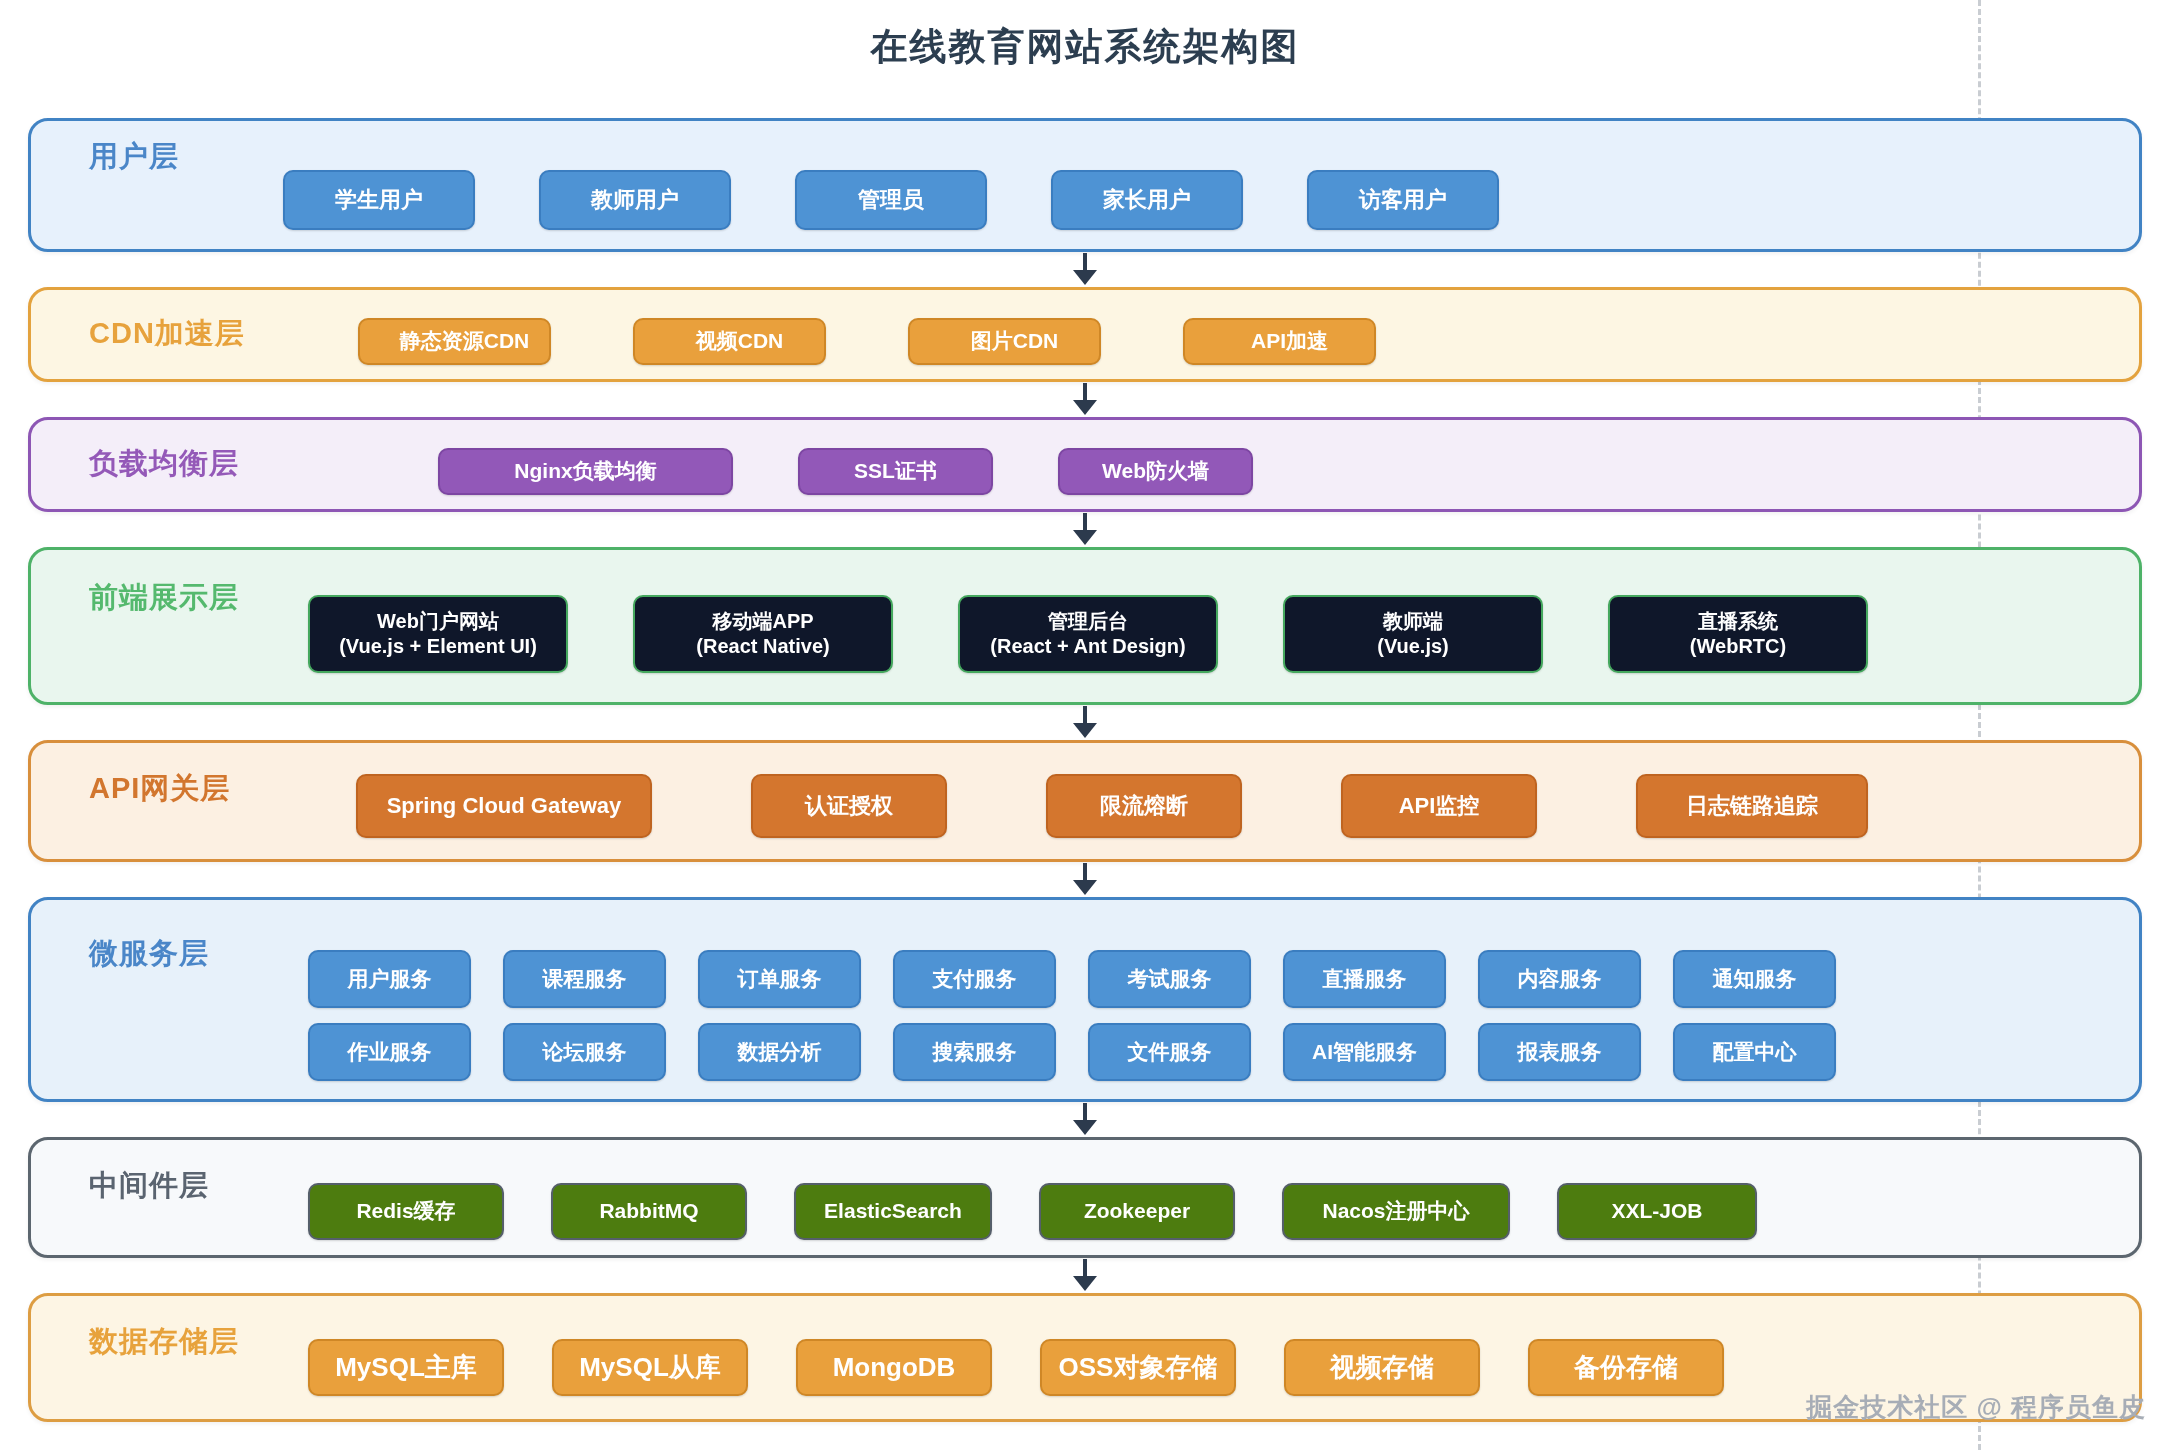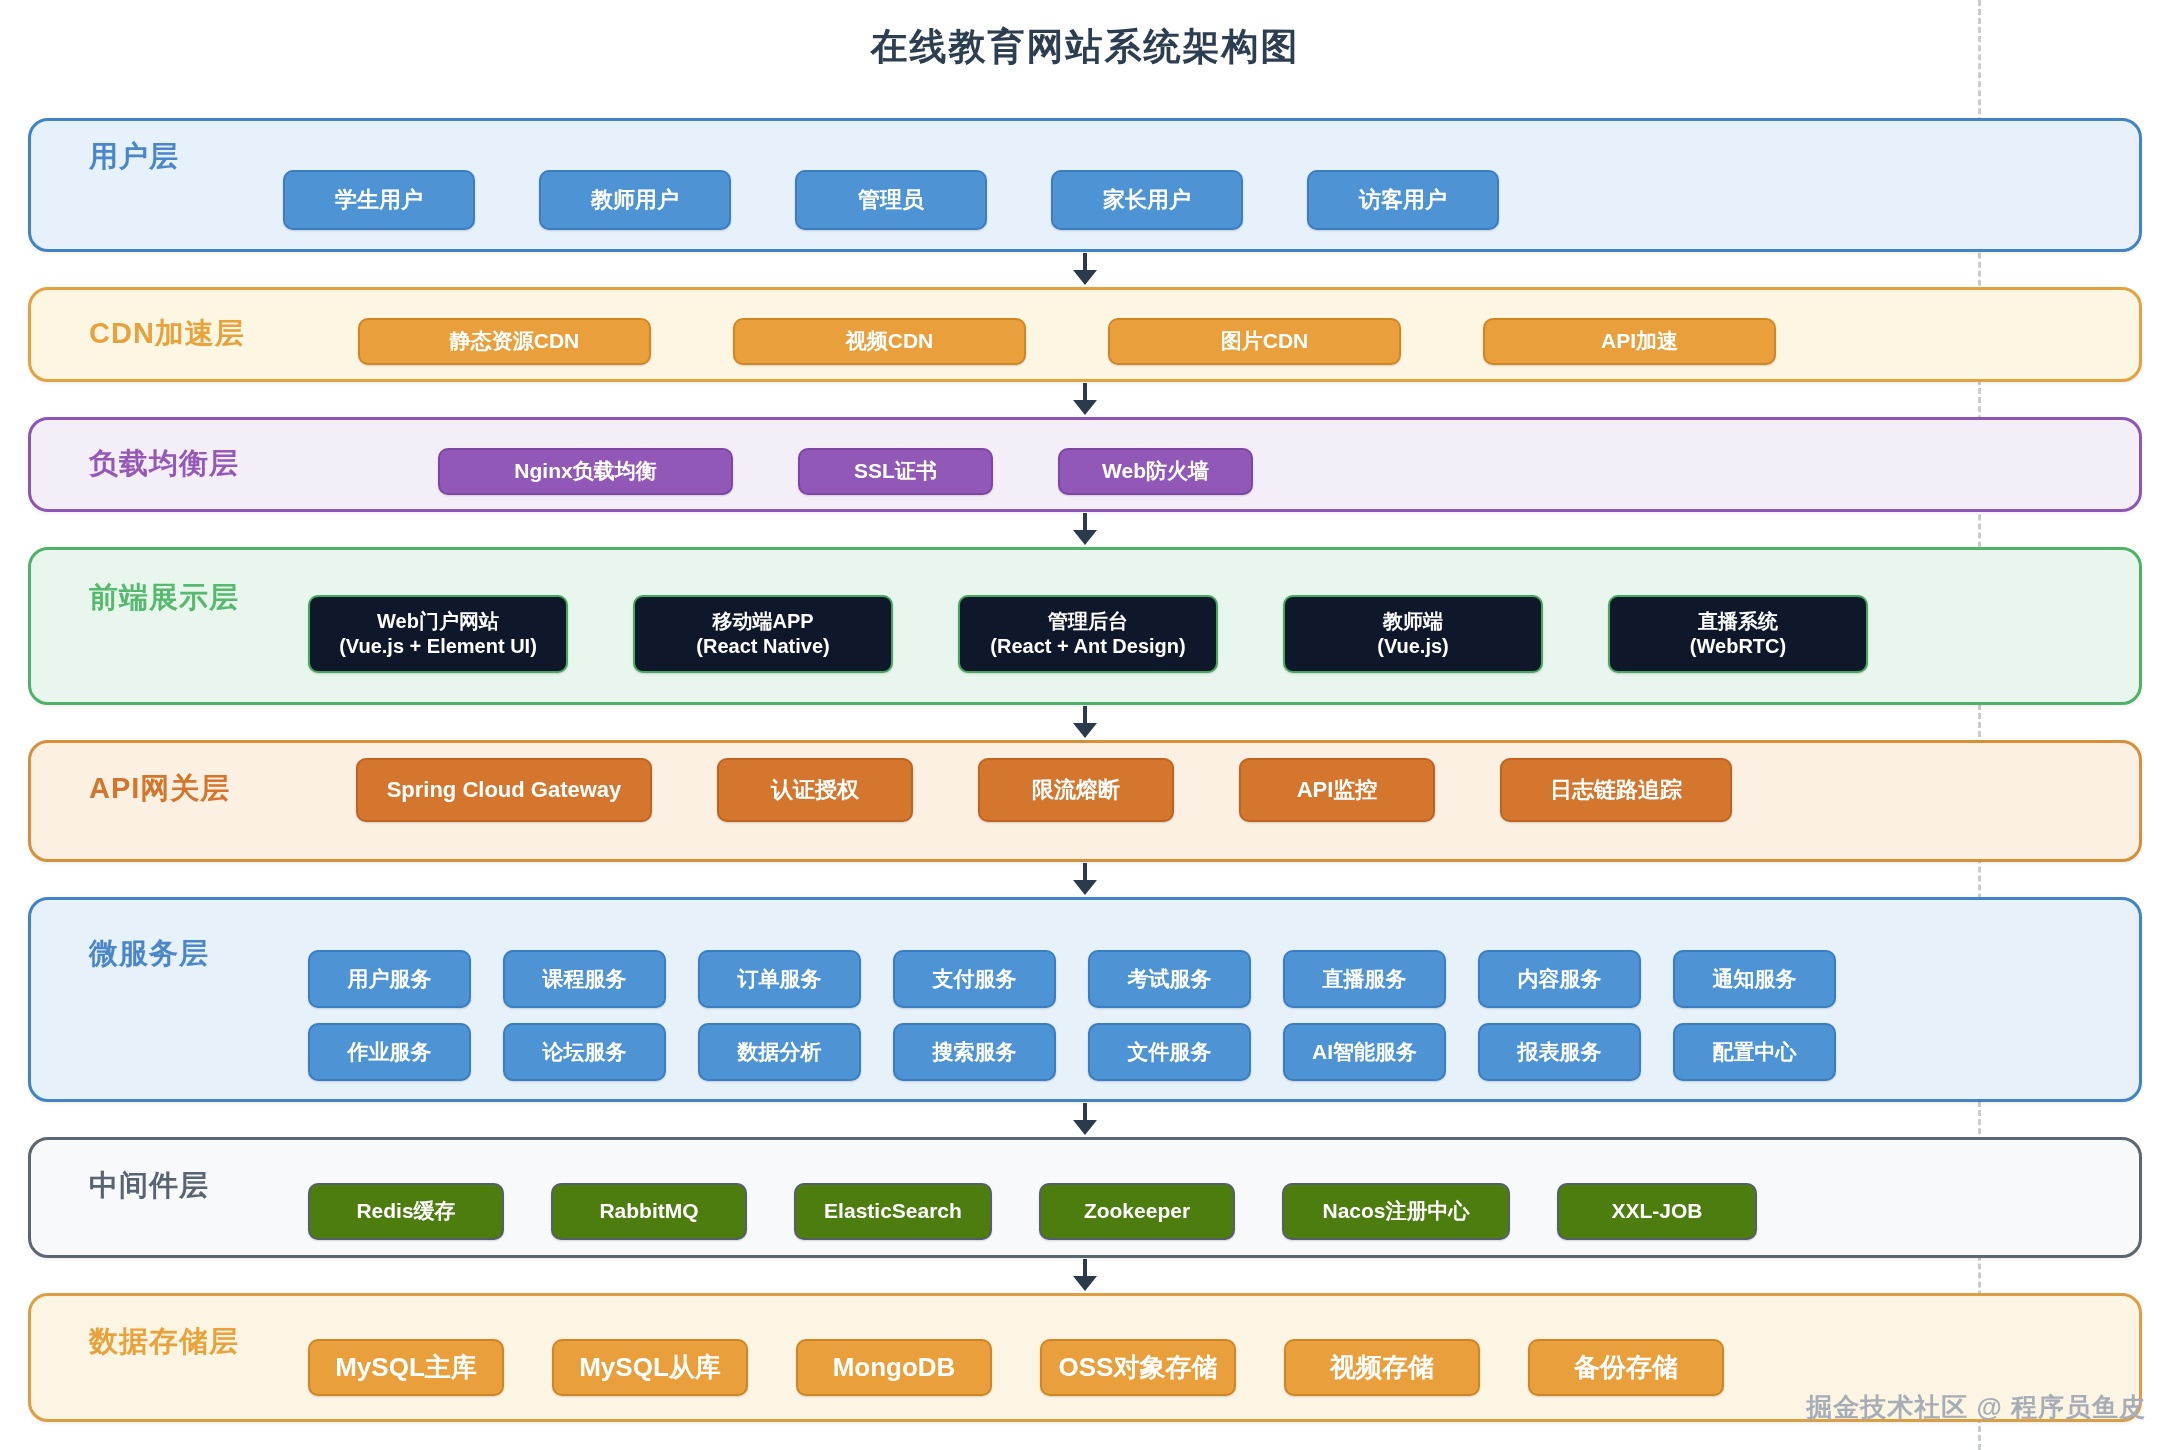--- a/index.html
+++ b/index.html
@@ -32,35 +32,35 @@
   }
   
   .l1{top:118px;height:134px;background:#e7f1fc;border-color:#4183c4;}
   .l1 .layer-label{top:16px;color:#4a86c8;}
   .l1 .row{left:252px;top:49px;gap:64px;}
   .l1 .node{width:192px;height:60px;background:#4e93d4;border:2px solid #3a7dc0;}
   
   .l2{top:287px;height:95px;background:#fdf6e3;border-color:#e3a23e;}
   .l2 .layer-label{top:24px;color:#e7a23c;}
   .l2 .row{left:327px;top:28px;gap:82px;}
-  .l2 .node{width:293px;height:47px;font-size:21px;background:#e9a03c;border:2px solid #cf8726;padding-left:20px;}
+  .l2 .node{width:193px;height:47px;font-size:21px;background:#e9a03c;border:2px solid #cf8726;padding-left:20px;}
   
   .l3{top:417px;height:95px;background:#f4eef9;border-color:#8d56b4;}
   .l3 .layer-label{top:24px;color:#9459b8;font-family:Liberation Mono, monospace;}
   .l3 .row{left:407px;top:28px;gap:65px;}
   .l3 .node{height:47px;font-size:21px;background:#9258b8;border:2px solid #7d46a3;}
   
   .l4{top:547px;height:158px;background:#e9f6ee;border-color:#4eb268;}
   .l4 .layer-label{top:28px;color:#55b96e;}
   .l4 .row{left:277px;top:45px;gap:65px;}
   .l4 .node{width:260px;height:78px;font-size:20px;background:#0f172a;border:2px solid #45a85e;}
   
   .l5{top:740px;height:122px;background:#fcf0e2;border-color:#d88f3c;padding-left:36px;}
   .l5 .layer-label{top:26px;color:#d2762e;}
-  .l5 .row{left:325px;top:15px;gap:65px;}
+  .l5 .row{left:325px;top:31px;gap:99px;}
   .l5 .node{height:64px;background:#d4762e;border:2px solid #bf6420;}
   
   .l6{top:897px;height:205px;background:#e7f1fa;border-color:#4183c4;}
   .l6 .layer-label{top:34px;color:#4a86c8;}
   .l6 .row{left:277px;gap:32px;}
   .l6 .row.r1{top:50px;}
   .l6 .row.r2{top:123px;}
   .l6 .node{width:163px;height:58px;font-size:21px;background:#4e93d4;border:2px solid #3a7dc0;}
   
   .l7{top:1137px;height:121px;background:#f7f9fb;border-color:#5c666f;}

